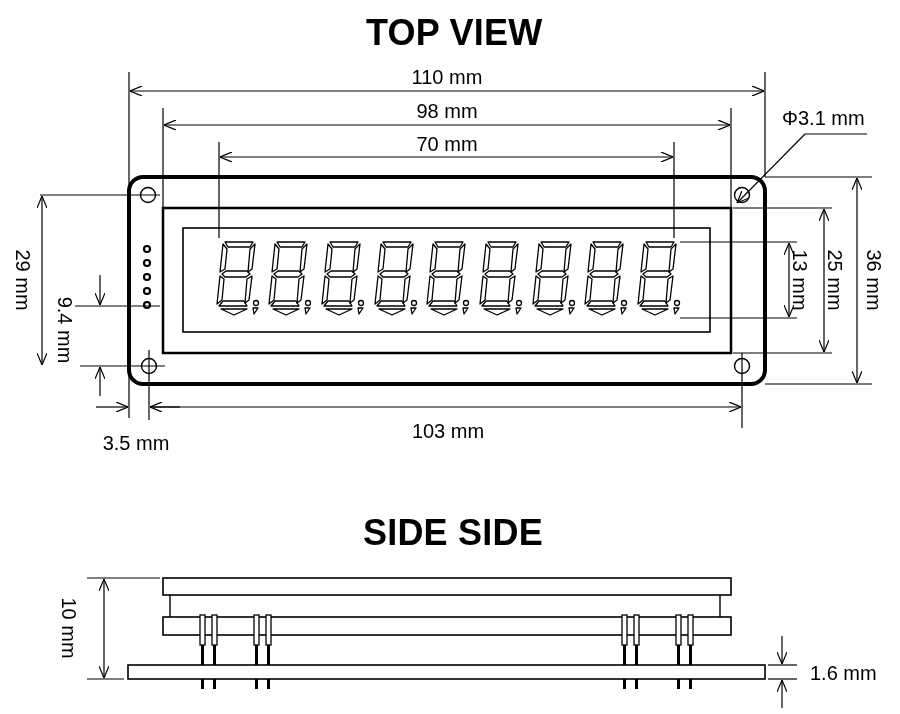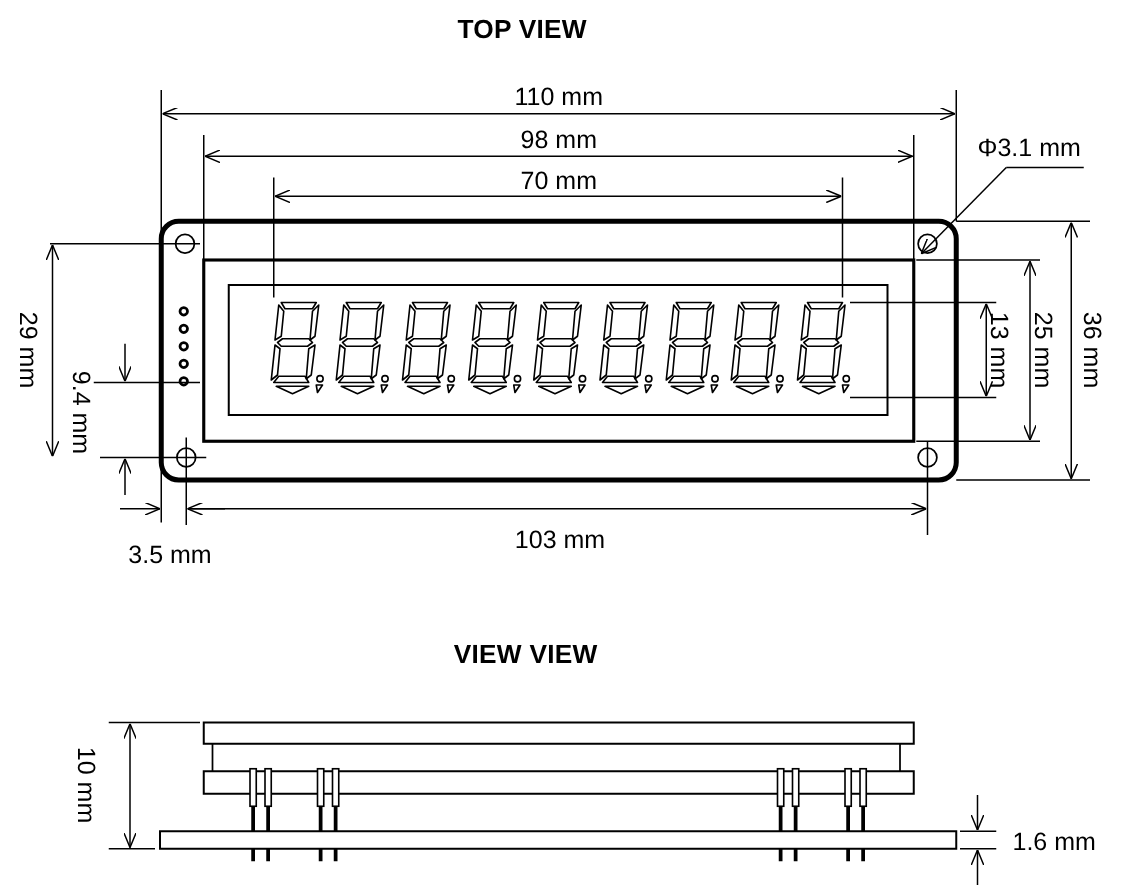--- a/index.html
+++ b/index.html
@@ -1,25 +1,25 @@
 <!DOCTYPE html>
 <html><head>
 <meta charset="utf-8">
 <style>
   html, body { margin: 0; padding: 0; background: #ffffff; }
   body { width: 900px; height: 714px; position: relative; overflow: hidden; font-family: "Liberation Sans", sans-serif; color: #000; }
-  .title { position: absolute; font-weight: bold; font-size: 21px; letter-spacing: 0.2px; }
+  .title { position: absolute; font-weight: bold; font-size: 36px; letter-spacing: 0.2px; }
   svg { position: absolute; left: 0; top: 0; }
   svg text { font-family: "Liberation Sans", sans-serif; font-size: 20px; fill: #000; }
 </style>
 </head>
 <body>
 
 <div class="title" style="left:366px; top:12px;">TOP VIEW</div>
-<div class="title" style="left:363px; top:512px;">VIEW VIEW</div>
+<div class="title" style="left:363px; top:512px;">SIDE SIDE</div>
 
 <svg width="900" height="714" viewBox="0 0 900 714">
   <defs>
     <g id="digit" stroke="#000" stroke-width="1.3" fill="none" stroke-linejoin="round">
 
       <path d="M6,0 L34,0 L31,5 L9,5 Z"></path>
 
       <path d="M4,2 L8,7 L6,27 L1,30 Z"></path>
 
       <path d="M36,2 L33,27 L29,30 L31,7 Z"></path>

